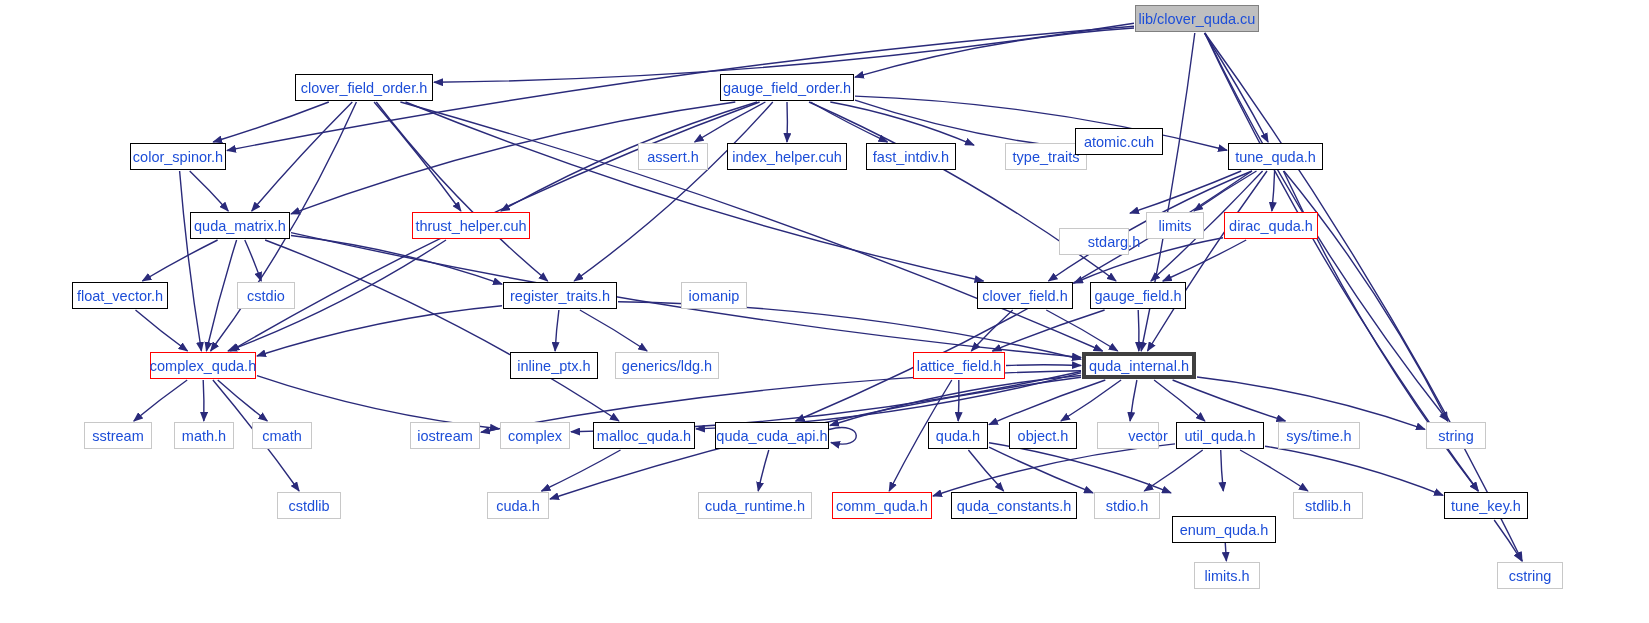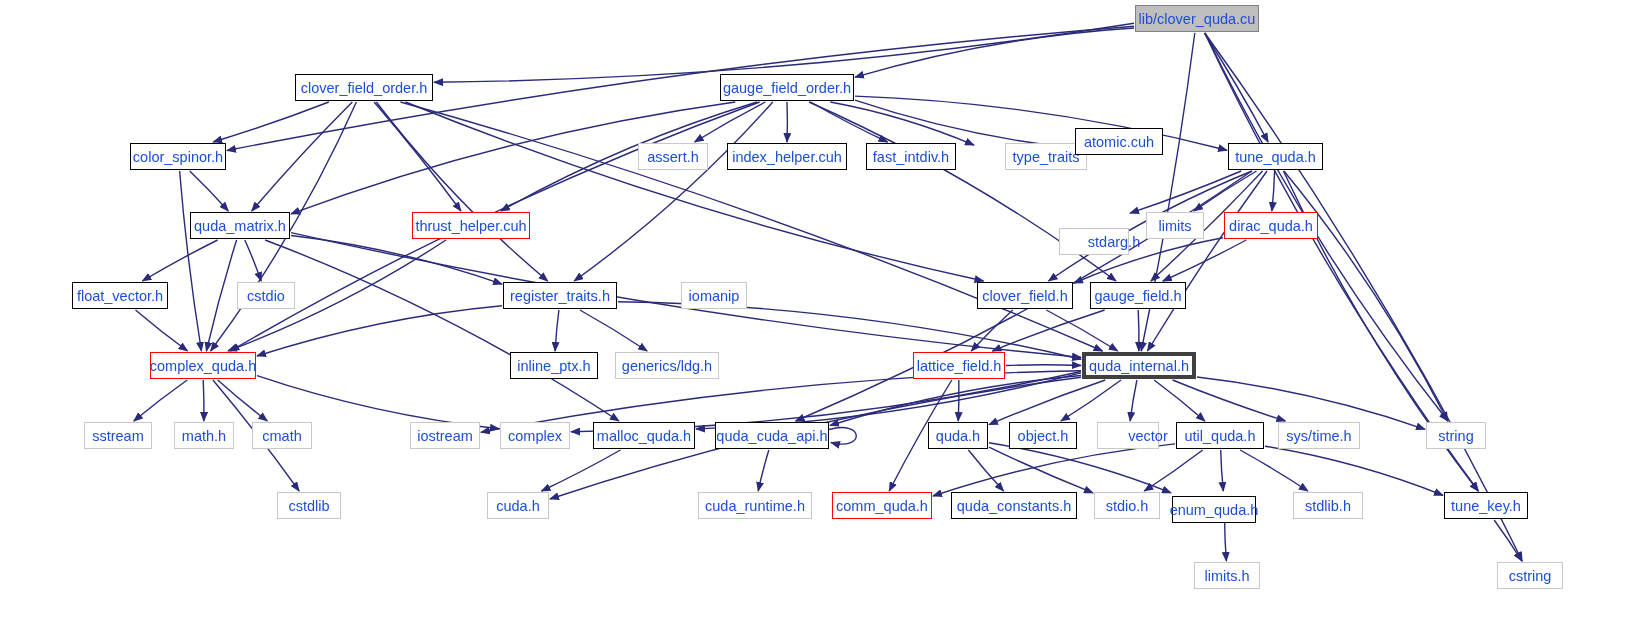--- a/index.html
+++ b/index.html
@@ -258,21 +258,21 @@
       </div>
       <div class="node n-red" style="left: 832px; top: 492px; width: 100px;">
         <span>comm_quda.h</span>
       </div>
       <div class="node n-black" style="left: 951px; top: 492px; width: 126px;">
         <span>quda_constants.h</span>
       </div>
       <div class="node " style="left: 1094px; top: 492px; width: 66px;">
         <span>stdio.h</span>
       </div>
-      <div class="node n-black" style="left: 1172px; top: 496px; width: 84px;">
+      <div class="node n-black" style="left: 1172px; top: 516px; width: 104px;">
         <span>enum_quda.h</span>
       </div>
       <div class="node " style="left: 1293px; top: 492px; width: 70px;">
         <span>stdlib.h</span>
       </div>
       <div class="node n-black" style="left: 1444px; top: 492px; width: 84px;">
         <span>tune_key.h</span>
       </div>
       <div class="node " style="left: 1194px; top: 562px; width: 66px;">
         <span>limits.h</span>

